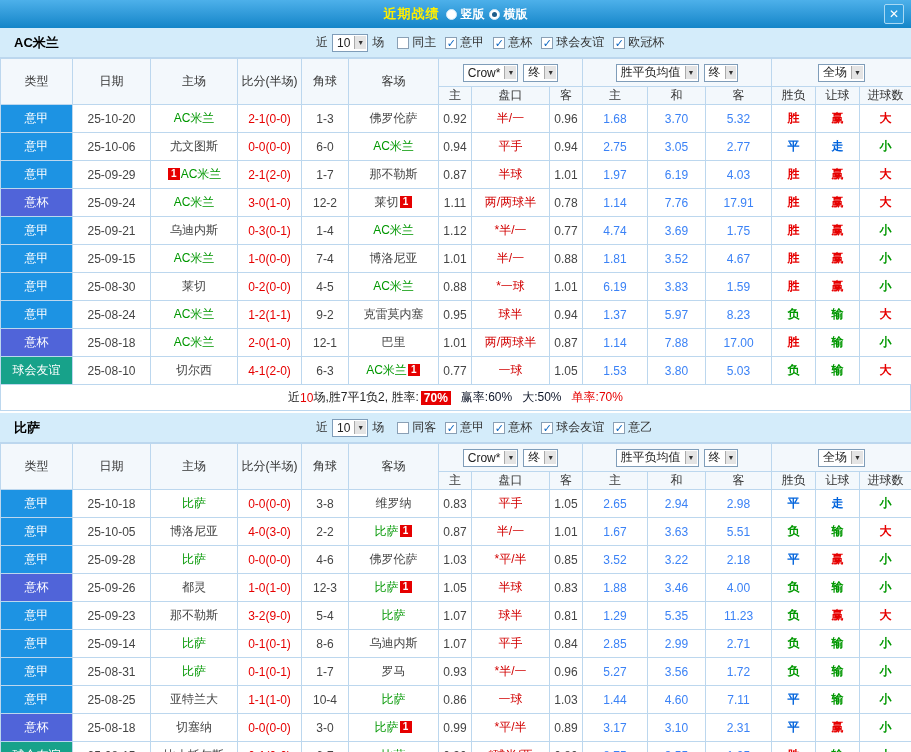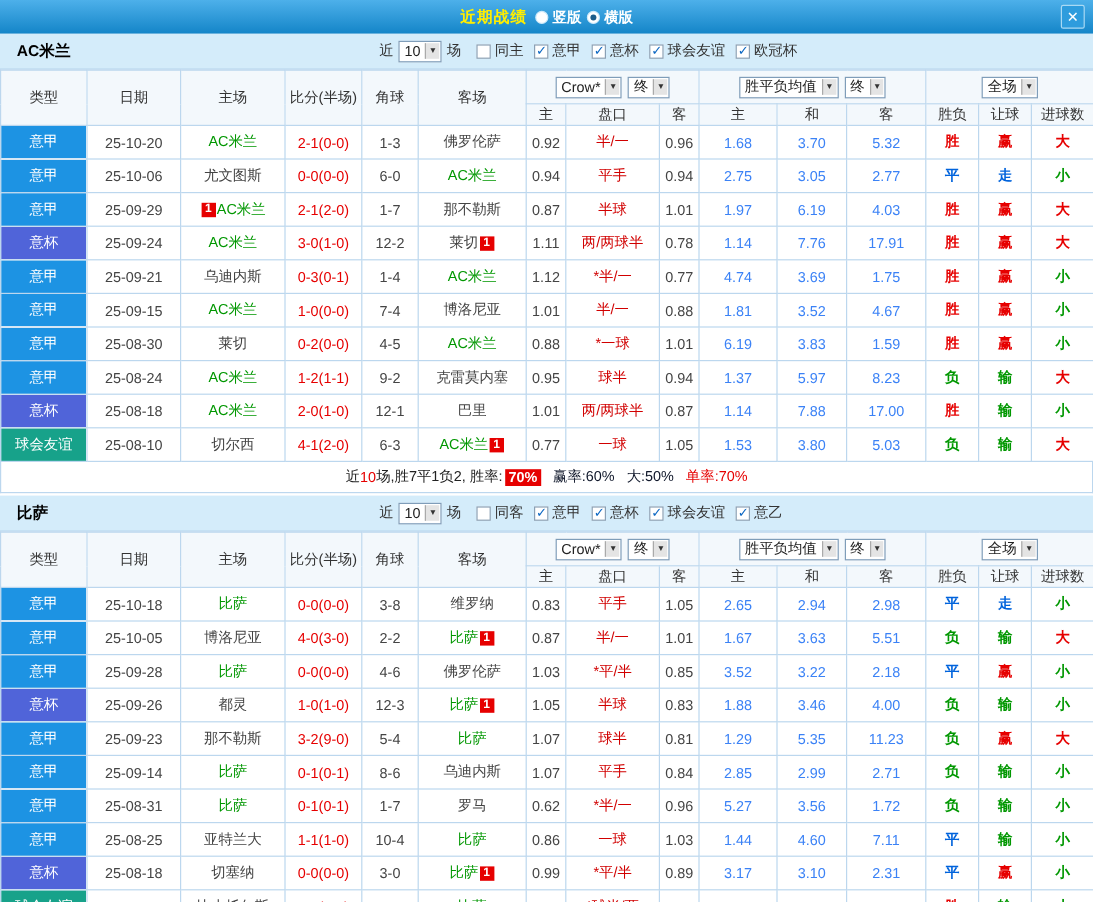--- a/index.html
+++ b/index.html
@@ -565,21 +565,21 @@
           <td class="res" style="color: rgb(0, 151, 0);">输</td>
           <td class="res" style="color: rgb(0, 151, 0);">小</td>
         </tr>
         <tr class="match-row">
           <td class="lg-cell" style="background: rgb(29, 147, 227);">意甲</td>
           <td>25-08-31</td>
           <td><span class="focus-team">比萨</span></td>
           <td class="score">0-1(0-1)</td>
           <td>1-7</td>
           <td><span>罗马</span></td>
-          <td>0.62</td>
+          <td>0.93</td>
           <td class="handicap">*半/一</td>
           <td>0.96</td>
           <td class="avg">5.27</td>
           <td class="avg">3.56</td>
           <td class="avg">1.72</td>
           <td class="res" style="color: rgb(0, 151, 0);">负</td>
           <td class="res" style="color: rgb(0, 151, 0);">输</td>
           <td class="res" style="color: rgb(0, 151, 0);">小</td>
         </tr>
         <tr class="match-row">

